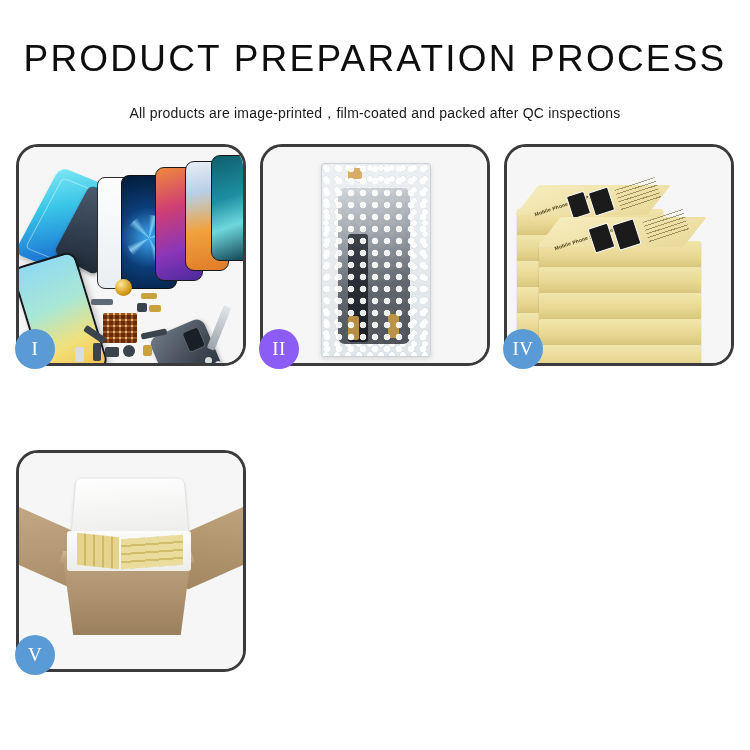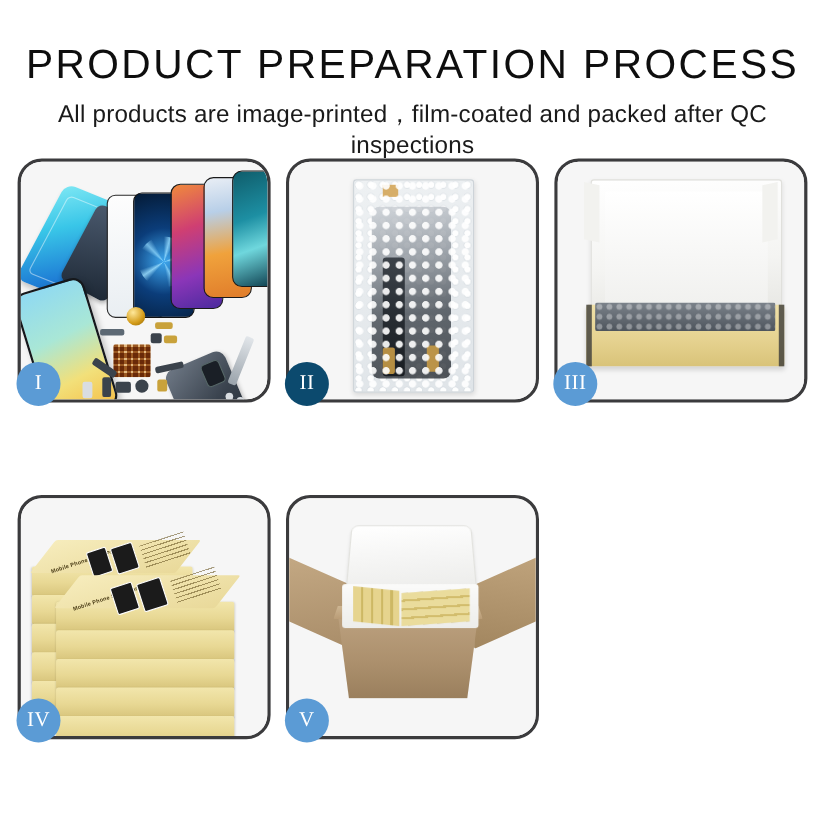--- a/index.html
+++ b/index.html
@@ -18,23 +18,23 @@
     margin:0;
     padding-top:40px;
     font-size:37px;
     font-weight:500;
     letter-spacing:2.2px;
     color:#0e0e0e;
     font-family:"Liberation Sans", sans-serif;
     line-height:1.05;
   }
   .subtitle{
-    margin:0;
+    margin:16px;
     padding-top:10px;
-    font-size:22px;
+    font-size:14px;
     font-weight:400;
     letter-spacing:.2px;
     color:#1a1a1a;
   }
 
   
   .grid{
     position:absolute;
     left:16px;top:144px;
     width:718px;height:528px;
@@ -377,35 +377,23 @@
       <div class="panel-inner">
         <div class="bag">
           <div class="bag-screen"></div>
           <div class="bag-flex"></div>
           <div class="bag-gold" style="left:26px;top:152px;"></div>
           <div class="bag-gold" style="left:66px;top:150px;"></div>
           <div class="bag-tape"></div>
           <div class="bag-bubbles"></div>
         </div>
       </div>
-      <div class="badge" style="background: #0c4a6e; color: rgb(255, 255, 255);">II</div>
+      <div class="badge" style="background: #8b5cf6; color: rgb(255, 255, 255);">II</div>
     </div>
 
-    <div class="panel" style="border-color: rgb(59, 59, 61);">
-      <div class="panel-inner">
-        <div class="b3-lid"></div>
-        <div class="b3-flapL"></div>
-        <div class="b3-flapR"></div>
-        <div class="b3-base"></div>
-        <div class="b3-fill"></div>
-        <div class="b3-edgeL"></div>
-        <div class="b3-edgeR"></div>
-      </div>
-      <div class="badge" style="background: rgb(91, 155, 213); color: rgb(255, 255, 255);">III</div>
-    </div>
 
     <div class="panel" style="border-color: rgb(59, 59, 61);">
       <div class="panel-inner">
         <div class="stackwrap">
 
           <div class="sbox back" style="top:52px;"></div>
           <div class="sbox back" style="top:78px;"></div>
           <div class="sbox back" style="top:104px;"></div>
           <div class="sbox back" style="top:130px;"></div>
           <div class="sbox back" style="top:156px;"></div>

